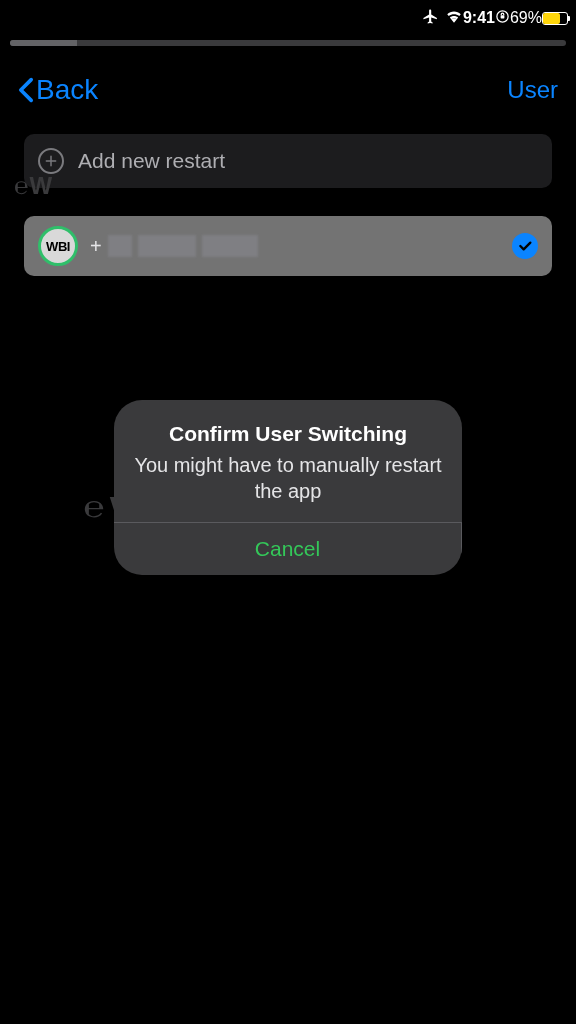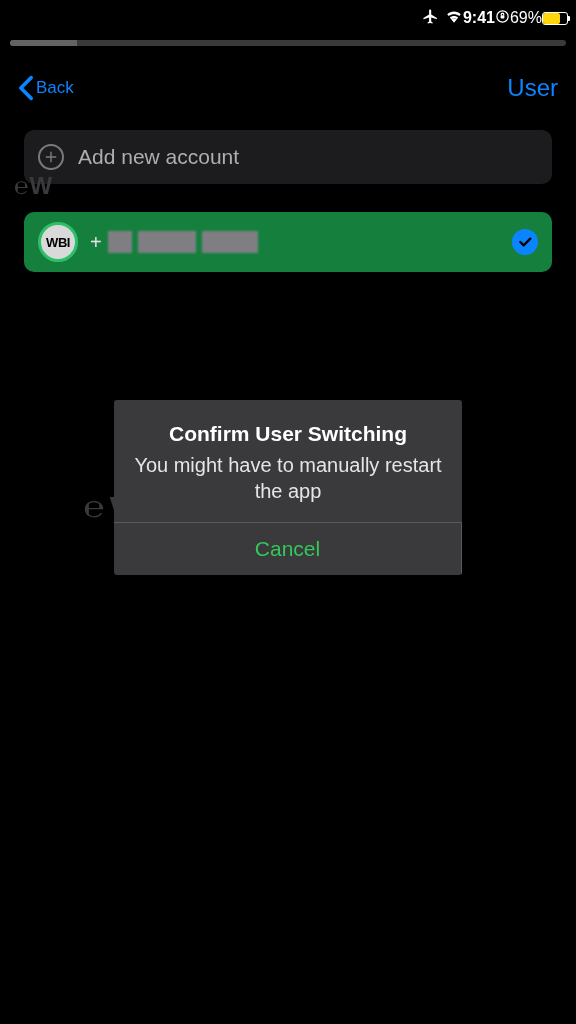--- a/index.html
+++ b/index.html
@@ -10,44 +10,44 @@
     .status-right { display: flex; align-items: center; }
     .battery-pct { font-weight: 500; }
     .battery-icon { width: 26px; height: 13px; border: 1px solid #fff; border-radius: 3px; position: relative; display: flex; align-items: center; }
     .battery-icon::after { content: ''; width: 2px; height: 5px; background: #fff; position: absolute; right: -3px; top: 3px; border-radius: 0 1px 1px 0; }
     .battery-fill { background: #ffd60a; height: 100%; border-radius: 2px; width: 69%; }
 
     .progress { height: 6px; background: #3a3a3c; margin: 4px 10px 12px; border-radius: 3px; position: relative; }
     .progress-fill { background: #636366; height: 100%; width: 12%; border-radius: 3px 0 0 3px; }
 
     .nav { display: flex; align-items: center; justify-content: space-between; padding: 16px 18px 28px; }
-    .nav-back { display: flex; align-items: center; color: #0a84ff; font-size: 17px; gap: 2px; justify-content: flex-end; }
+    .nav-back { display: flex; align-items: center; color: #0a84ff; font-size: 28px; gap: 2px; justify-content: flex-end; }
     .nav-done { color: #0a84ff; font-size: 24px; font-weight: 400; }
 
     .content { padding: 0 24px; }
     .row { display: flex; align-items: center; background: #1c1c1e; border-radius: 10px; height: 54px; padding: 0 14px; margin-bottom: 28px; }
     .row .label { color: #aeaeb2; font-size: 21px; margin-left: 14px; }
     .plus-circle { width: 26px; height: 26px; border-radius: 50%; border: 2px solid #7a7a7e; display: flex; align-items: center; justify-content: center; color: #7a7a7e; font-size: 20px; }
 
-    .account-row { display: flex; align-items: center; background: #15803d; border-radius: 10px; height: 60px; padding: 12px 14px; }
+    .account-row { display: flex; align-items: center; background: #737373; border-radius: 10px; height: 60px; padding: 12px 14px; }
     .avatar { width: 40px; height: 40px; border-radius: 50%; background: #d9d9d9; border: 3px solid #2fbf6a; display: flex; align-items: center; justify-content: center; }
     .avatar-text { font-size: 13px; font-weight: 800; color: #000; letter-spacing: -0.5px; }
     .phone { display: flex; align-items: center; margin-left: 12px; flex: 1; gap: 6px; }
     .plus-sign { color: #e5e5e7; font-size: 20px; }
     .pixelated { display: flex; gap: 6px; }
     .pix-block { height: 22px; background: #7f7f83; filter: blur(1px); }
     .pix-block.w1 { width: 24px; }
     .pix-block.w2 { width: 58px; }
     .pix-block.w3 { width: 56px; }
     .check { width: 26px; height: 26px; border-radius: 50%; background: #0a84ff; display: flex; align-items: center; justify-content: center; }
 
     .watermark1 { position: absolute; top: 172px; left: 14px; color: #3a3a3c; font-size: 24px; font-weight: 800; letter-spacing: 1px; z-index: 0; }
     .watermark2 { position: absolute; top: 490px; left: 100px; color: #3a3a3c; font-size: 30px; font-weight: 800; letter-spacing: 4px; z-index: 0; transform: scaleX(1.2); }
 
-    .dialog { position: absolute; left: 114px; top: 400px; width: 348px; background: #3a3a3c; border-radius: 3px; overflow: hidden; z-index: 10; }
+    .dialog { position: absolute; left: 114px; top: 400px; width: 348px; background: #3a3a3c; border-radius: 28px; overflow: hidden; z-index: 10; }
     .dialog-body { padding: 22px 18px 18px; text-align: center; }
     .dialog-title { color: #fff; font-size: 21px; font-weight: 700; margin-bottom: 6px; }
     .dialog-msg { color: #e5e5e7; font-size: 20px; line-height: 1.3; }
     .dialog-btns { display: flex; border-top: 0.5px solid #5a5a5e; }
     .dialog-btn { flex: 1; text-align: center; padding: 14px 0; color: #34c759; font-size: 21px; font-weight: 400; }
     .dialog-btn:first-child { border-right: 0.5px solid #5a5a5e; text-align: center; }
   </style>
 </head>
 <body>
 
@@ -96,21 +96,21 @@
 
 <div class="watermark1">℮W</div>
 
 <div class="content">
   <div class="row">
     <span class="plus-circle">
       <svg width="14" height="14" viewBox="0 0 24 24" fill="none" stroke="#7a7a7e" stroke-width="2.5" stroke-linecap="round">
           <path d="M12 4v16M4 12h16"></path>
         </svg>
     </span>
-    <span class="label">Add new account</span>
+    <span class="label">Add new restart</span>
   </div>
 
   <div class="account-row">
     <div class="avatar">
       <span class="avatar-text">WBI</span>
     </div>
     <div class="phone">
       <span class="plus-sign">+</span>
       <span class="pixelated">
         <span class="pix-block w1"></span>

